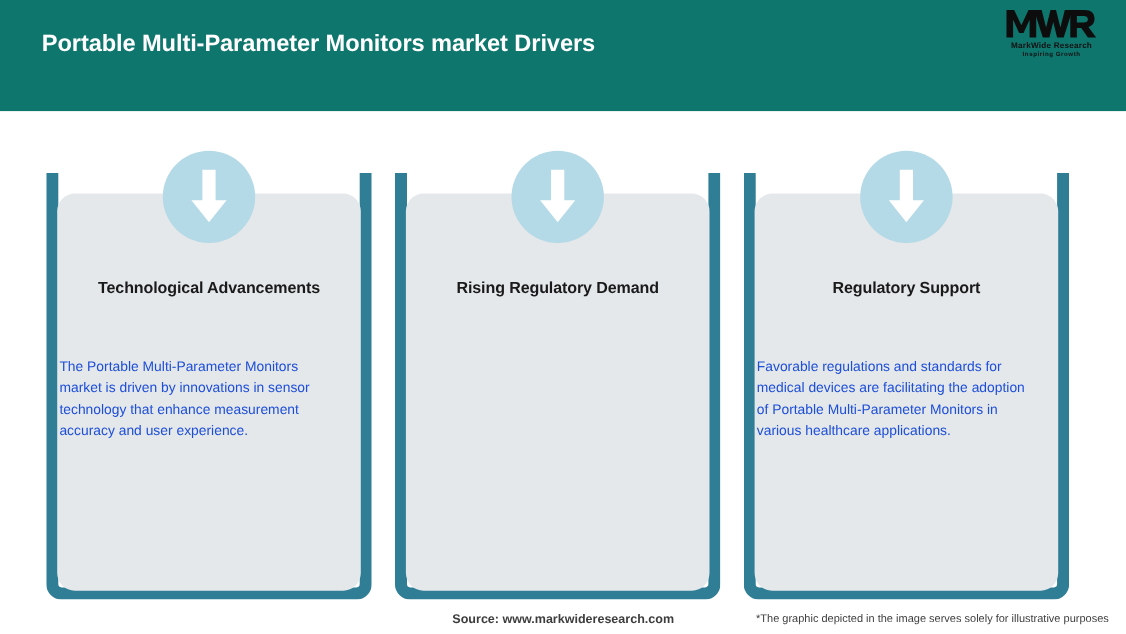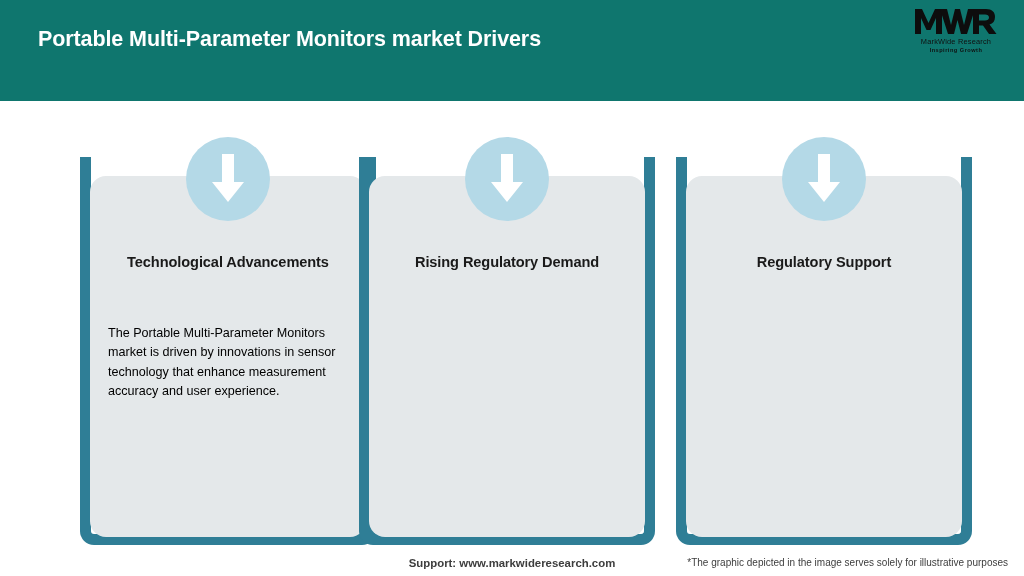--- a/index.html
+++ b/index.html
@@ -44,21 +44,21 @@
     height: 54px;
     text-align: center;
   }
   .logo-mark {
     display: block;
     margin: 0 auto;
   }
   .logo-name {
     display: block;
     font-size: 7.4px;
-    font-weight: normal;
+    font-weight: bold;
     color: #101010;
     letter-spacing: 0.2px;
     margin-top: 1px;
     white-space: nowrap;
     text-align: center;
   }
   .logo-tag {
     display: block;
     font-size: 5.6px;
     font-weight: bold;
@@ -76,21 +76,21 @@
     width: 1024px;
     height: 475px;
   }
 
   .driver {
     position: absolute;
     top: 0;
     width: 317px;
     height: 450px;
   }
-  .driver.d0 { left: 42px; margin-left: 38px; }
+  .driver.d0 { left: 42px; }
   .driver.d1 { left: 359px; }
   .driver.d2 { left: 676px; }
 
   
   .bracket {
     position: absolute;
     left: 0;
     top: 56px;
     width: 296px;
     height: 388px;
@@ -120,26 +120,26 @@
     width: 276px;
     text-align: center;
     font-size: 14.6px;
     font-weight: bold;
     color: #1a1a1a;
     letter-spacing: -0.1px;
   }
 
   .card-body {
     position: absolute;
-    left: 18px;
+    left: 2px;
     top: 148px;
     width: 250px;
     font-size: 12.6px;
     line-height: 19.4px;
-    color: #000000;
+    color: #1d4ed8;
   }
 
   
   .badge {
     position: absolute;
     left: 106px;
     top: 36px;
     width: 84px;
     height: 84px;
     border-radius: 50%;
@@ -217,24 +217,25 @@
       <svg width="36" height="50" viewBox="0 0 36 50">
         <path d="M12,0 L24,0 L24,28 L34,28 L18,48 L2,28 L12,28 Z" fill="#ffffff"></path>
       </svg>
     </div>
   </div>
 
   <div class="driver d2">
     <div class="bracket"></div>
     <div class="card">
       <div class="card-title">Regulatory Support</div>
+      <div class="card-body">Favorable regulations and standards for medical devices are facilitating the adoption of Portable Multi-Parameter Monitors in various healthcare applications.</div>
     </div>
     <div class="badge">
       <svg width="36" height="50" viewBox="0 0 36 50">
         <path d="M12,0 L24,0 L24,28 L34,28 L18,48 L2,28 L12,28 Z" fill="#ffffff"></path>
       </svg>
     </div>
   </div>
 
 </div>
 
-<div class="source">Support: www.markwideresearch.com</div>
+<div class="source">Source: www.markwideresearch.com</div>
 <div class="disclaimer">*The graphic depicted in the image serves solely for illustrative purposes</div>
 
 </body></html>

